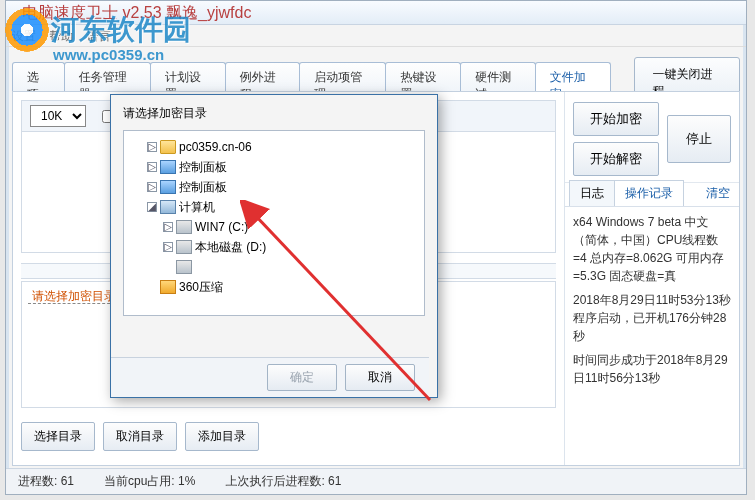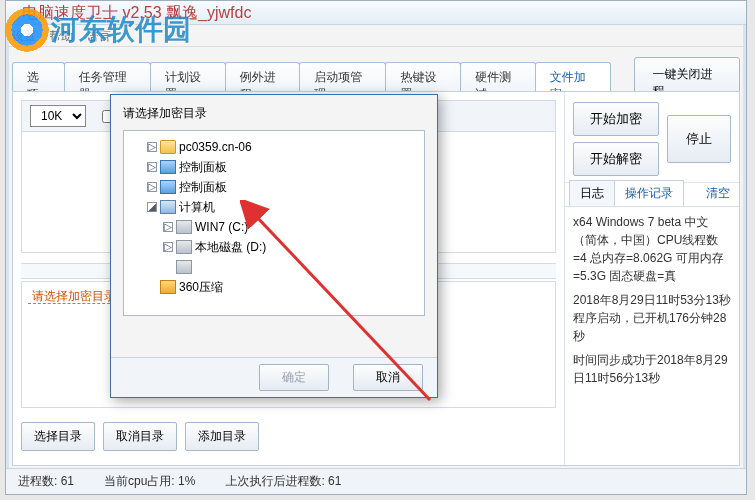--- a/index.html
+++ b/index.html
@@ -55,32 +55,33 @@
 .tree { border:1px solid #b0bccb; background:#fff; height:186px; padding:6px 4px; overflow:auto; position:relative;}
 .tnode { display:flex; align-items:center; height:20px; gap:3px;}
 .tnode .tog { width:10px; height:10px; border:1px solid #8a97a6; text-align:center; line-height:8px; font-size:10px; cursor:pointer; background:#fff; color:#556;}
 .tnode .sp { display:inline-block;}
 .ticon { width:16px; height:14px; display:inline-block;}
 .i-folder{ background:linear-gradient(#ffe59a,#f3c14b); border:1px solid #cc9a20; border-radius:1px;}
 .i-panel{ background:linear-gradient(#aad4ff,#5a9fe0); border:1px solid #3a75b0;}
 .i-computer{ background:linear-gradient(#d5e7f7,#93b8d9); border:1px solid #5a83ab;}
 .i-drive{ background:linear-gradient(#e8e8e8,#b9c3cc); border:1px solid #8b97a3;}
 .i-zip{ background:linear-gradient(#ffd77a,#f0aa2d); border:1px solid #c87f14;}
-.dlg-foot { position:absolute; bottom:0; left:0; right:0; height:40px; border-top:1px solid #c8d2de; background:#f1f4f8; display:flex; justify-content:flex-end; align-items:center; padding-right:14px; gap:24px;}
+.dlg-foot { position:absolute; bottom:0; left:0; right:8px; height:40px; border-top:1px solid #c8d2de; background:#f1f4f8; display:flex; justify-content:flex-end; align-items:center; padding-right:14px; gap:8px;}
 .dbtn { padding:4px 22px; border:1px solid #a3b4c6; background:linear-gradient(#fdfdfd,#e5ebf2); border-radius:2px; cursor:pointer;}
 .dbtn.dis { color:#9aa4af;}
 
 .arrow { position:absolute; z-index:60; pointer-events:none; }
 </style>
 </head>
 <body>
 
 <div class="watermark">
   <div class="logo"></div>
   <div class="wm-text">河东软件园</div>
+  <div class="wm-url">www.pc0359.cn</div>
 </div>
 
 <div class="mainwin">
   <div class="titlebar">电脑速度卫士 v2.53 飘逸_yjwfdc</div>
   <div class="menubar">
     <span>设置</span>
     <span>帮助</span>
     <span>语言</span>
   </div>
 

